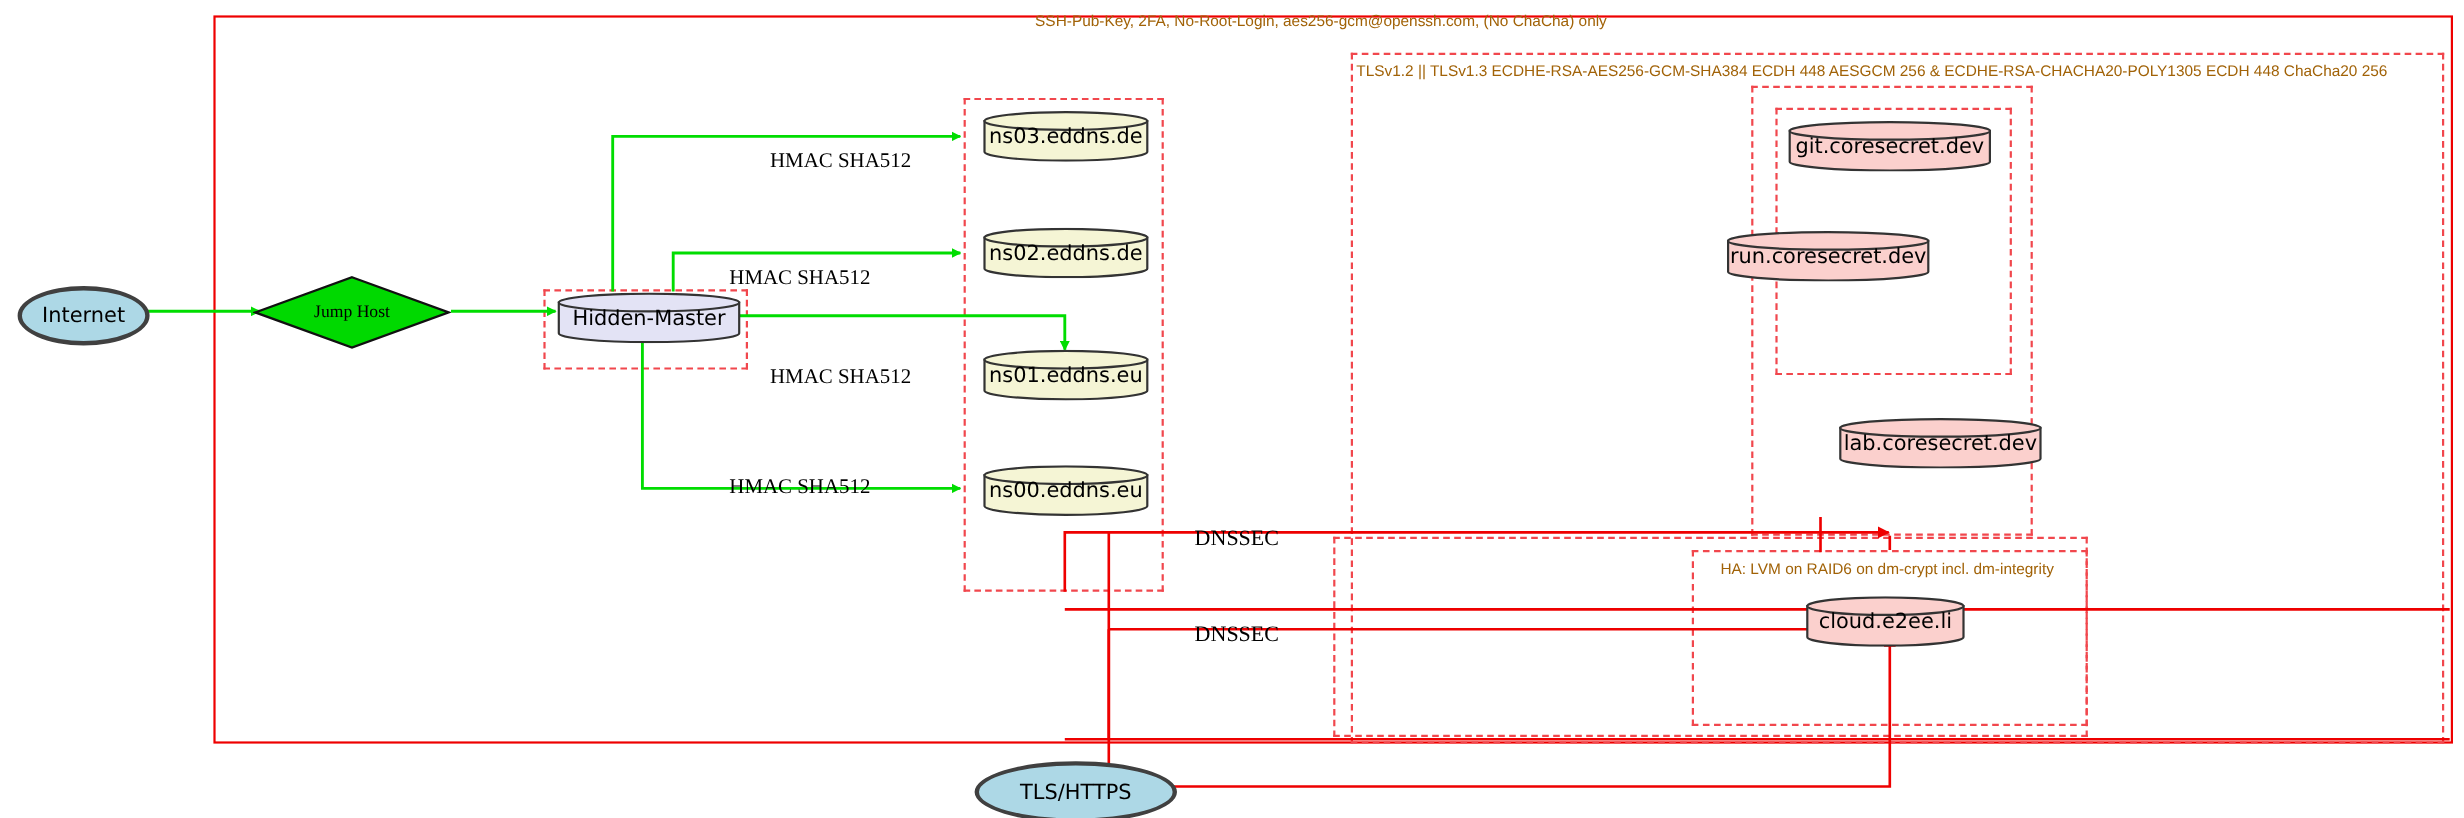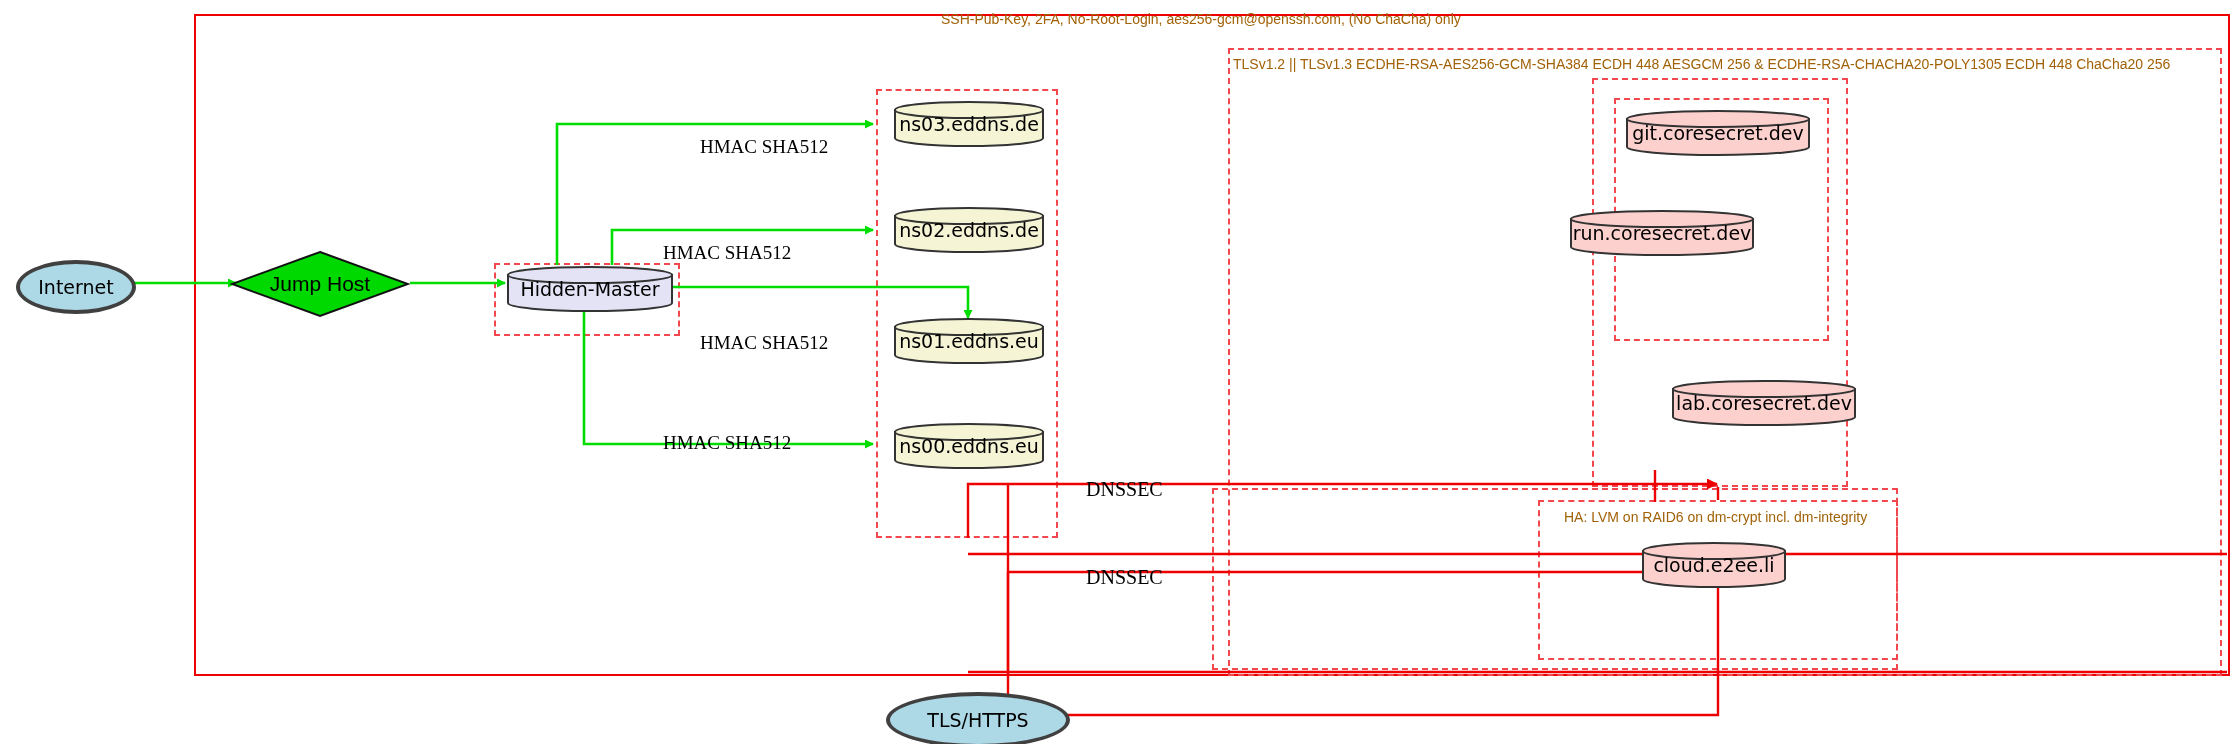--- a/index.html
+++ b/index.html
@@ -10,21 +10,21 @@
   
   .cyl{position:absolute;display:flex;align-items:center;justify-content:center;}
   .cyl .body{position:absolute;left:0;top:0;right:0;bottom:0;}
   .cyl .lbl{position:relative;z-index:4;font-family:"DejaVu Sans",sans-serif;font-size:19px;color:#000;white-space:nowrap;}
 
   .ellipse{position:absolute;display:flex;align-items:center;justify-content:center;
            border:4px solid #404040;border-radius:50%;background:#add8e6;}
   .ellipse span{font-family:"DejaVu Sans",sans-serif;font-size:19px;color:#000;white-space:nowrap;}
 
   .diamond-wrap{position:absolute;display:flex;align-items:center;justify-content:center;}
-  .diamond-wrap span{position:relative;z-index:3;font-family:Liberation Sans, sans-serif;font-size:21px;color:#000;white-space:nowrap;}
+  .diamond-wrap span{position:relative;z-index:3;font-family:Liberation Serif, serif;font-size:16px;color:#000;white-space:nowrap;}
 
   .boundary{position:absolute;box-sizing:border-box;}
   .bsolid{border:2px solid #ee0000;}
   .bdash{border:2px dashed #f1474d;}
 
   .cap{position:absolute;font-family:Liberation Sans, sans-serif;font-size:14px;color:#a16207;white-space:nowrap;}
   .edge-label{position:absolute;font-family:"Liberation Serif",serif;font-size:19px;color:#000;white-space:nowrap;margin-top:24px;}
   .edge-label.big{font-size:20px;}
 </style>
 </head>

